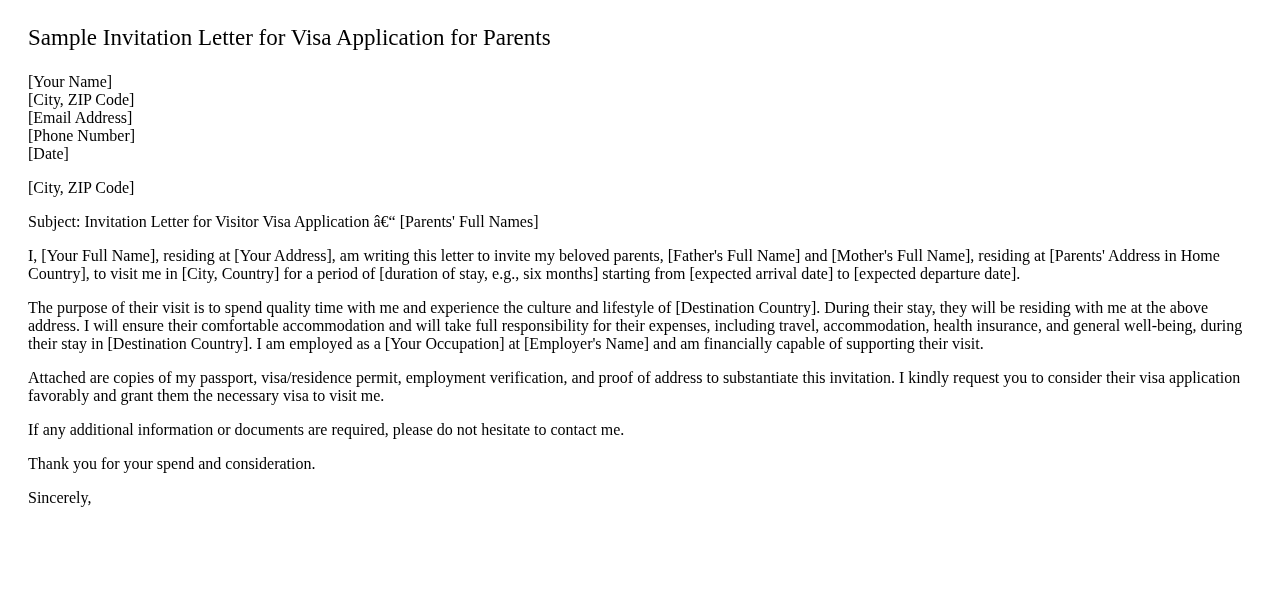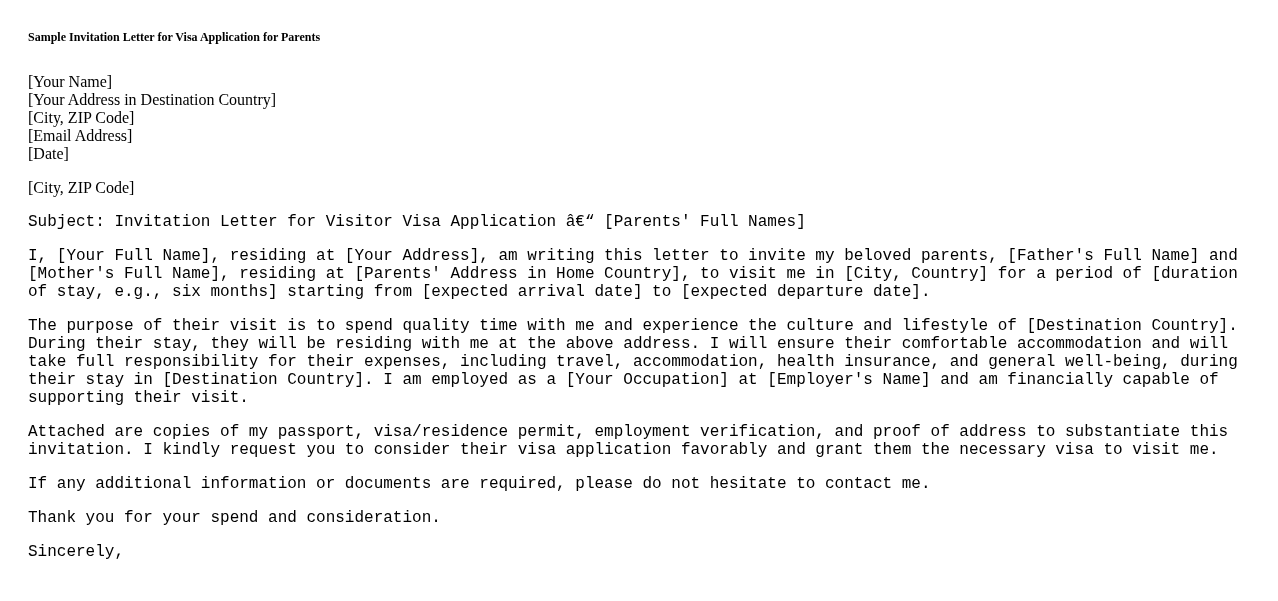--- a/index.html
+++ b/index.html
@@ -14,49 +14,48 @@
     color: #000000;
     font-family: "Liberation Serif", "DejaVu Serif", serif;
     font-size: 16px;
     line-height: 18px;
   }
   .page {
     padding: 26px 0 0 28px;
     width: 1216px;
   }
   h1.doc-title {
-    font-size: 12px;
+    font-size: 23px;
     line-height: 23px;
-    font-weight: bold;
+    font-weight: normal;
     margin: 0 0 24px 0;
     font-family: "Liberation Serif", "DejaVu Serif", serif;
   }
   .block {
     margin: 0 0 16px 0;
   }
   p.block {
     margin: 0 0 16px 0;
-    font-family: Liberation Mono, monospace;
   }
   .line {
     display: block;
   }
 </style>
 </head>
 <body>
 
 <div class="page">
 
   <h1 class="doc-title">Sample Invitation Letter for Visa Application for Parents</h1>
 
   <div class="block">
     <span class="line">[Your Name]</span>
-    <span class="line">[Your Address in Destination Country]</span>
     <span class="line">[City, ZIP Code]</span>
     <span class="line">[Email Address]</span>
+    <span class="line">[Phone Number]</span>
     <span class="line">[Date]</span>
   </div>
 
   <div class="block">
     <span class="line">[City, ZIP Code]</span>
   </div>
 
   <p class="block">Subject: Invitation Letter for Visitor Visa Application â€“ [Parents' Full Names]</p>
 
 

